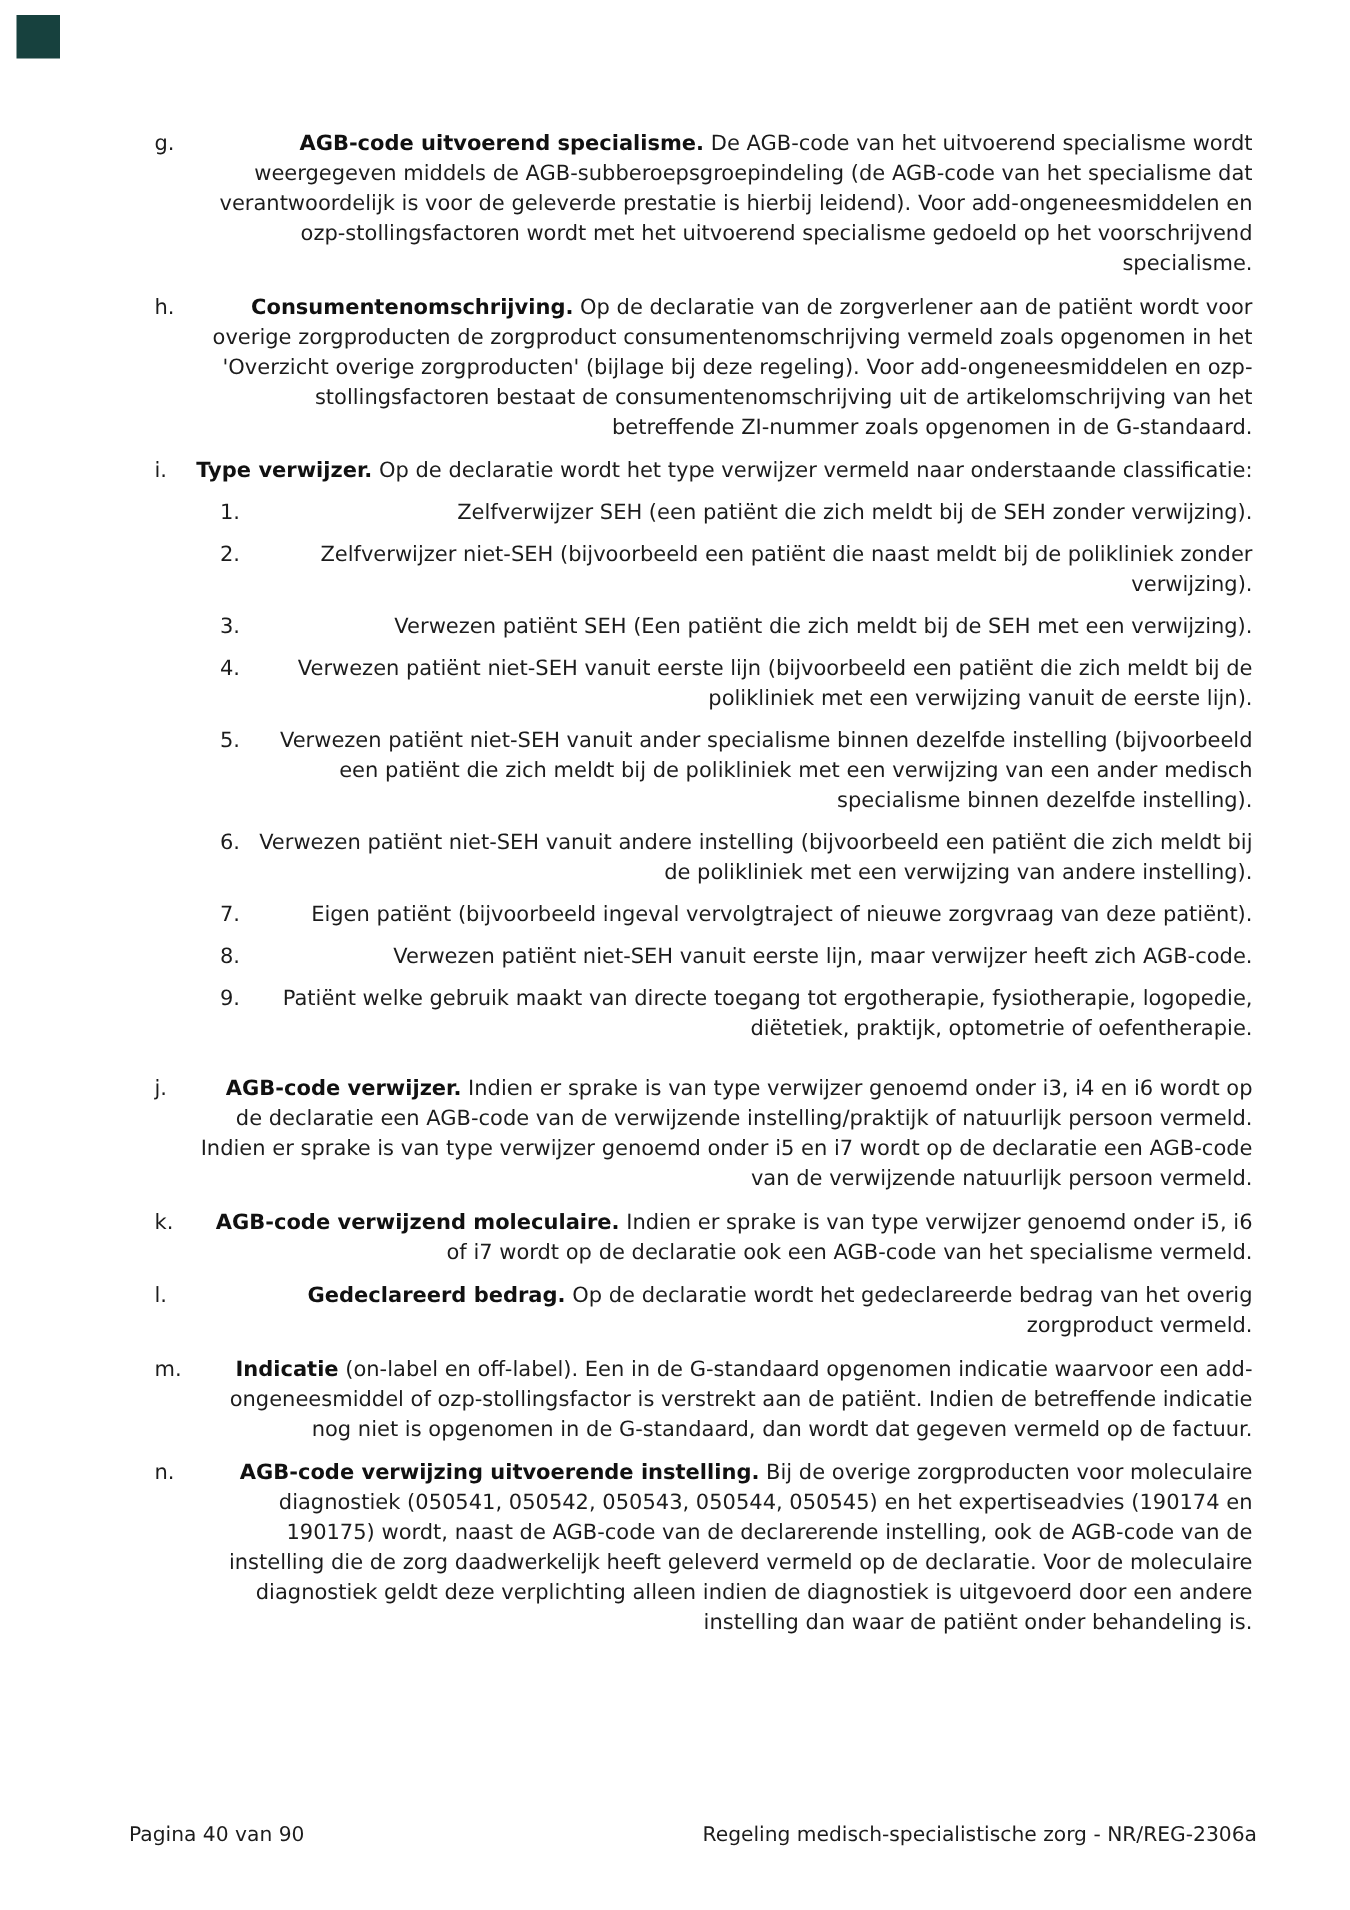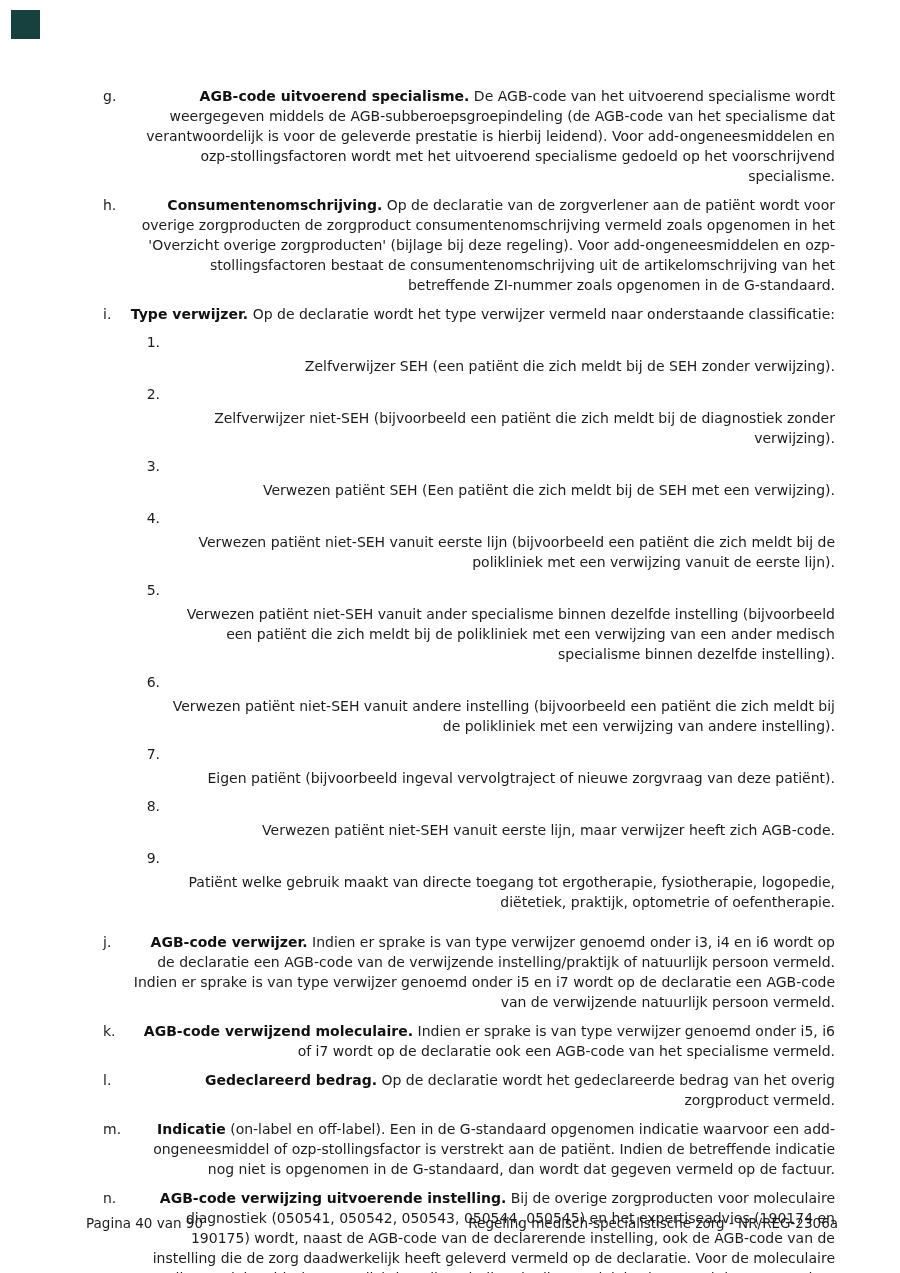--- a/index.html
+++ b/index.html
@@ -23,21 +23,21 @@
   }
   .item{display:flex;margin-top:9px;}
   .item.first{margin-top:0;}
   .item.gap{margin-top:20px;}
   .item-label{flex:0 0 27px;}
   .item-body{flex:1;max-width:712px;text-align:right;}
   .item-body strong{color:#111111;font-weight:bold;}
   .sublist{margin-left:3px;}
   .subitem{display:flex;margin-top:8px;}
   .subnum{flex:0 0 27px;}
-  .subtext{flex:1;margin-top:24px;}
+  .subtext{flex:1;}
   .footer{
     position:absolute;top:1213px;left:0;width:900px;
     font-size:13.5px;line-height:20px;color:#1c1c1c;
   }
   .footer-left{position:absolute;left:86px;top:0;}
   .footer-right{position:absolute;right:62px;top:0;text-align:right;}
 </style>
 </head>
 <body>
 
@@ -68,21 +68,21 @@
       <span class="item-body">
         <strong>Type verwijzer.</strong>
         <span>Op de declaratie wordt het type verwijzer vermeld naar onderstaande classificatie:</span>
         <div class="sublist">
           <div class="subitem">
             <span class="subnum">1.</span>
             <span class="subtext">Zelfverwijzer SEH (een patiënt die zich meldt bij de SEH zonder verwijzing).</span>
           </div>
           <div class="subitem">
             <span class="subnum">2.</span>
-            <span class="subtext">Zelfverwijzer niet-SEH (bijvoorbeeld een patiënt die zich meldt bij de diagnostiek zonder verwijzing).</span>
+            <span class="subtext">Zelfverwijzer niet-SEH (bijvoorbeeld een patiënt die naast meldt bij de polikliniek zonder verwijzing).</span>
           </div>
           <div class="subitem">
             <span class="subnum">3.</span>
             <span class="subtext">Verwezen patiënt SEH (Een patiënt die zich meldt bij de SEH met een verwijzing).</span>
           </div>
           <div class="subitem">
             <span class="subnum">4.</span>
             <span class="subtext">Verwezen patiënt niet-SEH vanuit eerste lijn (bijvoorbeeld een patiënt die zich meldt bij de polikliniek met een verwijzing vanuit de eerste lijn).</span>
           </div>
           <div class="subitem">

